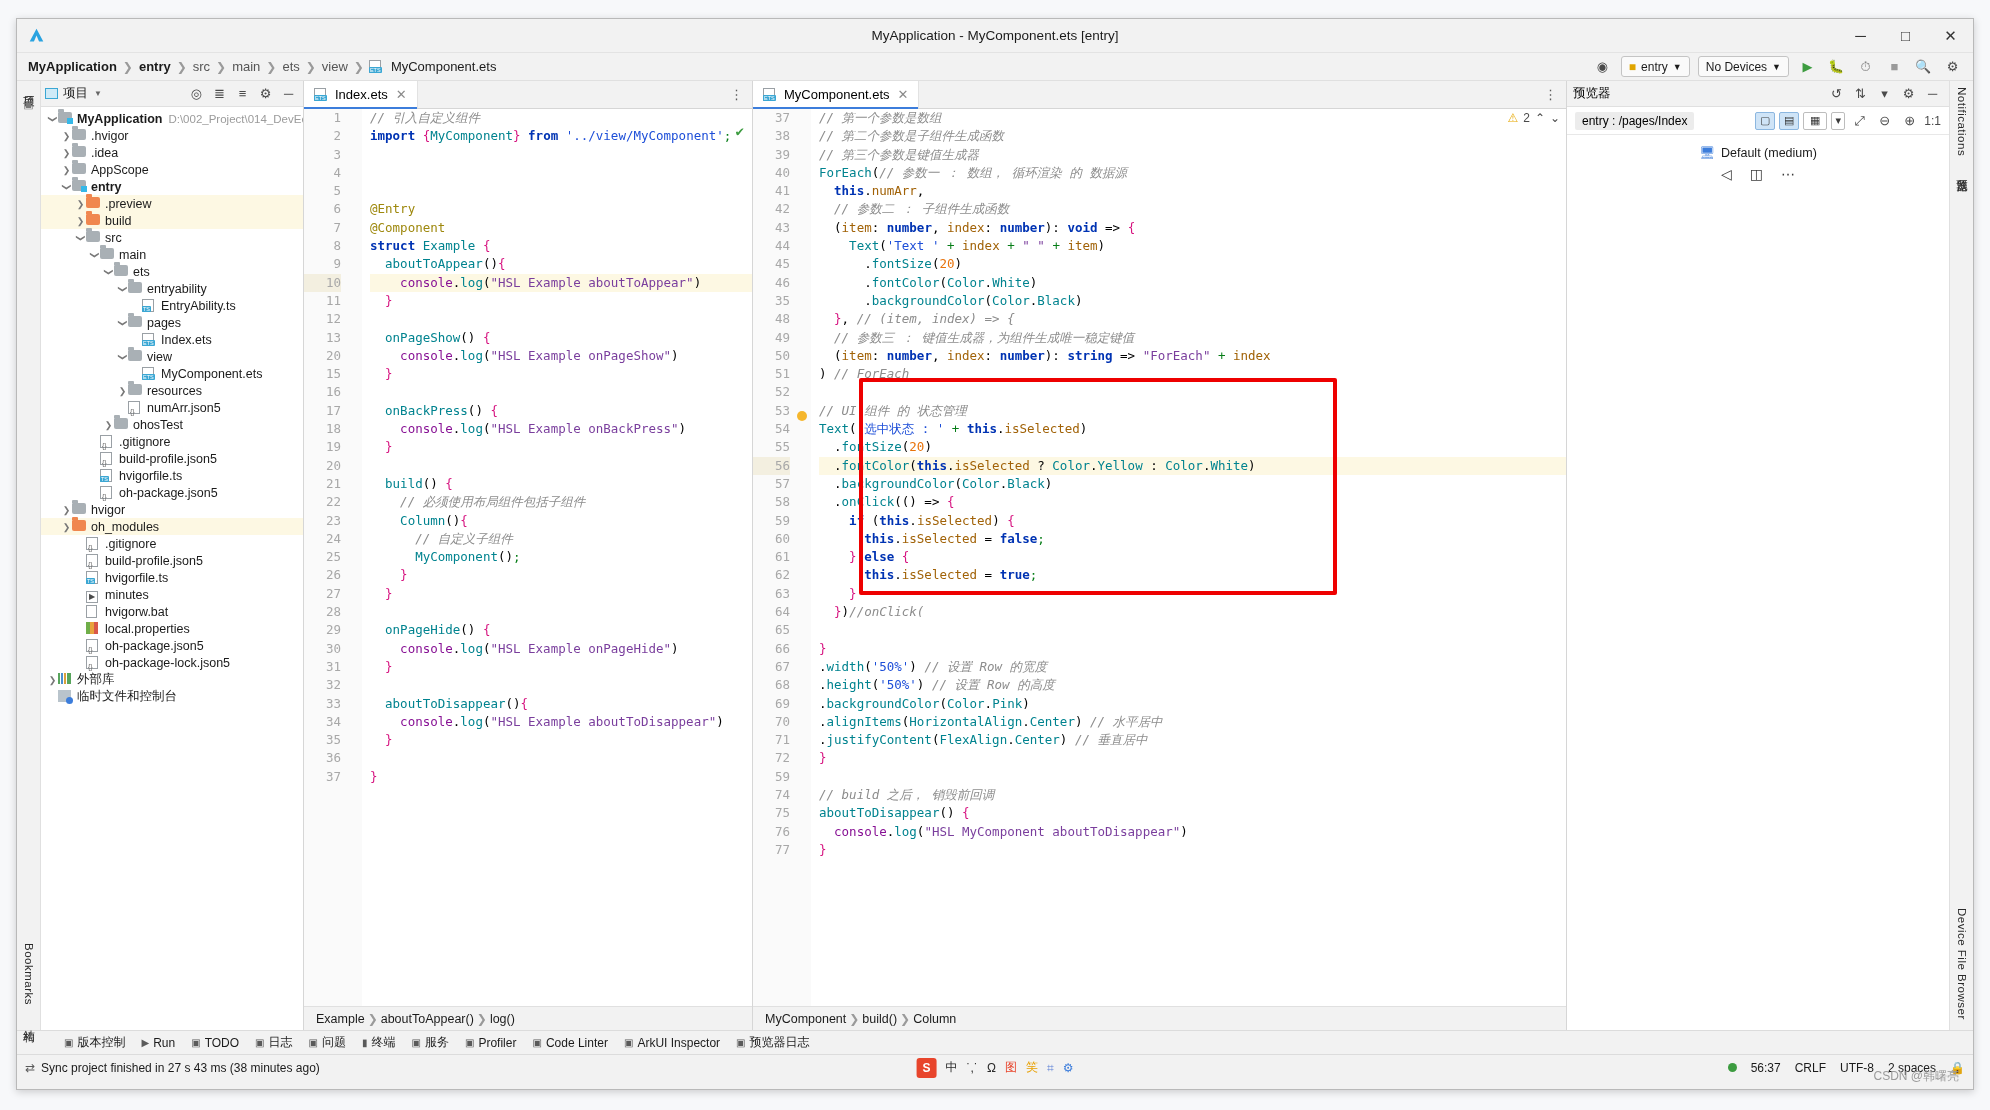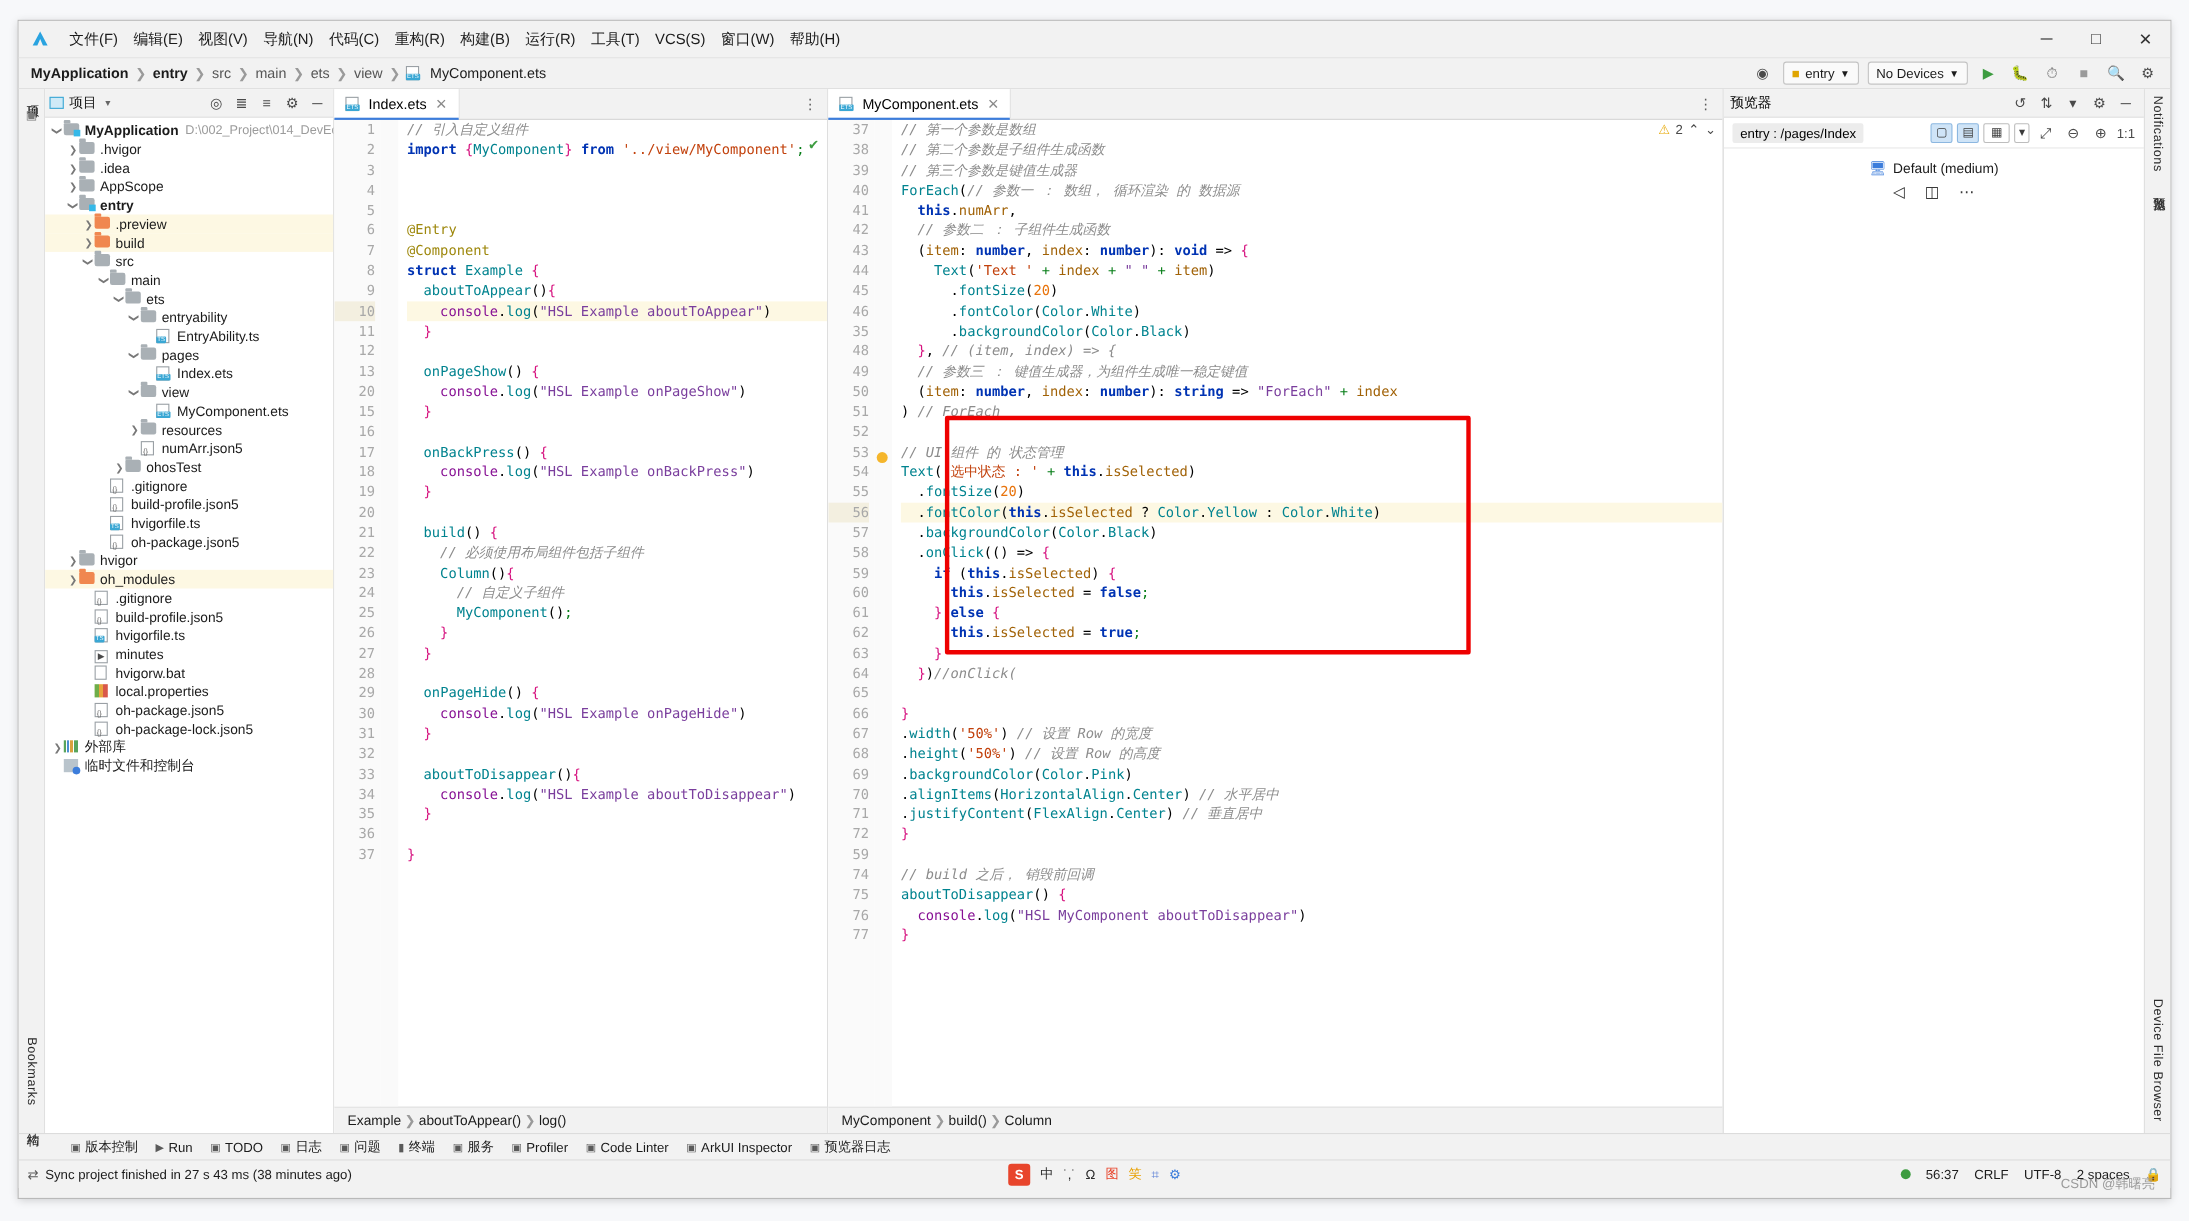--- a/index.html
+++ b/index.html
@@ -95,21 +95,21 @@
   .fold { width:16px; flex:0 0 16px; background:#fafafa; position:relative; }
   .lines { flex:1; position:relative; overflow:hidden; padding-left:8px; white-space:pre; }
   .ln { height:18.3px; line-height:18.3px; }
   .ln.cur { background:#fdf8e3; }
   .gl { height:18.3px; line-height:18.3px; }
   .gl.cur { background:#f3efe0; }
 
   
   .k  { color:#0033b3; font-weight:bold; }   
   .fn { color:#00838f; }                      
-  .str{ color:#c2410c; }
+  .str{ color:#1d4ed8; }
   .str2{ color:#7a3e9d; }
   .num{ color:#e8730b; }
   .cm { color:#8c8c8c; font-style:italic; }
   .pn { color:#d6127f; }
   .at { color:#9e880d; }
   .pr { color:#871094; }
   .pl { color:#a16207; }
   .gn { color:#067d17; }
 
   .warnbar { position:absolute; right:6px; top:2px; display:flex; align-items:center; gap:5px;
@@ -176,34 +176,21 @@
 <body>
 
 <div class="win">
 
   <div class="titlebar">
     <div class="logo">
       <svg viewBox="0 0 20 20">
           <polygon points="10,2 18,17 13,17 10,10 7,17 2,17" fill="#2aa3e0"></polygon>
         </svg>
     </div>
-    <div class="menu">
-      <div class="menu-item">文件(F)</div>
-      <div class="menu-item">编辑(E)</div>
-      <div class="menu-item">视图(V)</div>
-      <div class="menu-item">导航(N)</div>
-      <div class="menu-item">代码(C)</div>
-      <div class="menu-item">重构(R)</div>
-      <div class="menu-item">构建(B)</div>
-      <div class="menu-item">运行(R)</div>
-      <div class="menu-item">工具(T)</div>
-      <div class="menu-item">VCS(S)</div>
-      <div class="menu-item">窗口(W)</div>
-      <div class="menu-item">帮助(H)</div>
-    </div>
+    <div class="win-title">MyApplication - MyComponent.ets [entry]</div>
     <div class="win-ctrl">
       <div>─</div>
       <div>□</div>
       <div>✕</div>
     </div>
   </div>
 
   <div class="navbar">
     <span class="crumb b">MyApplication</span>
     <span class="sep">❯</span>

